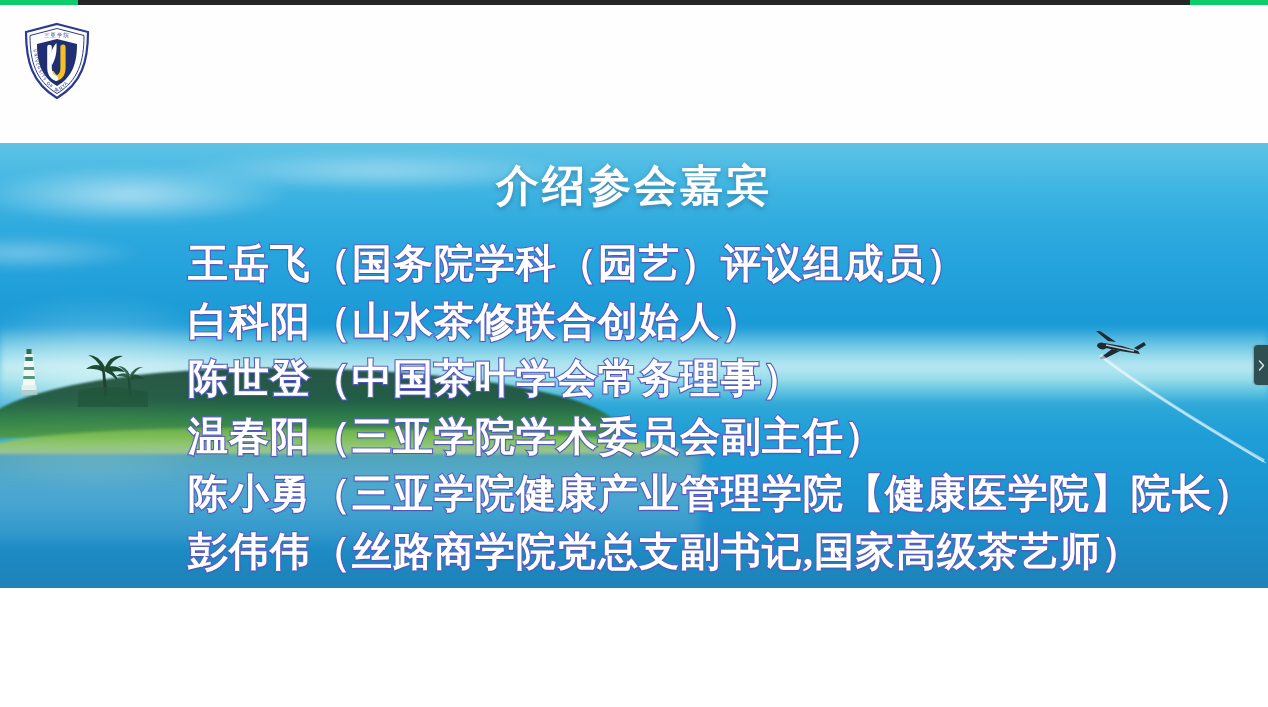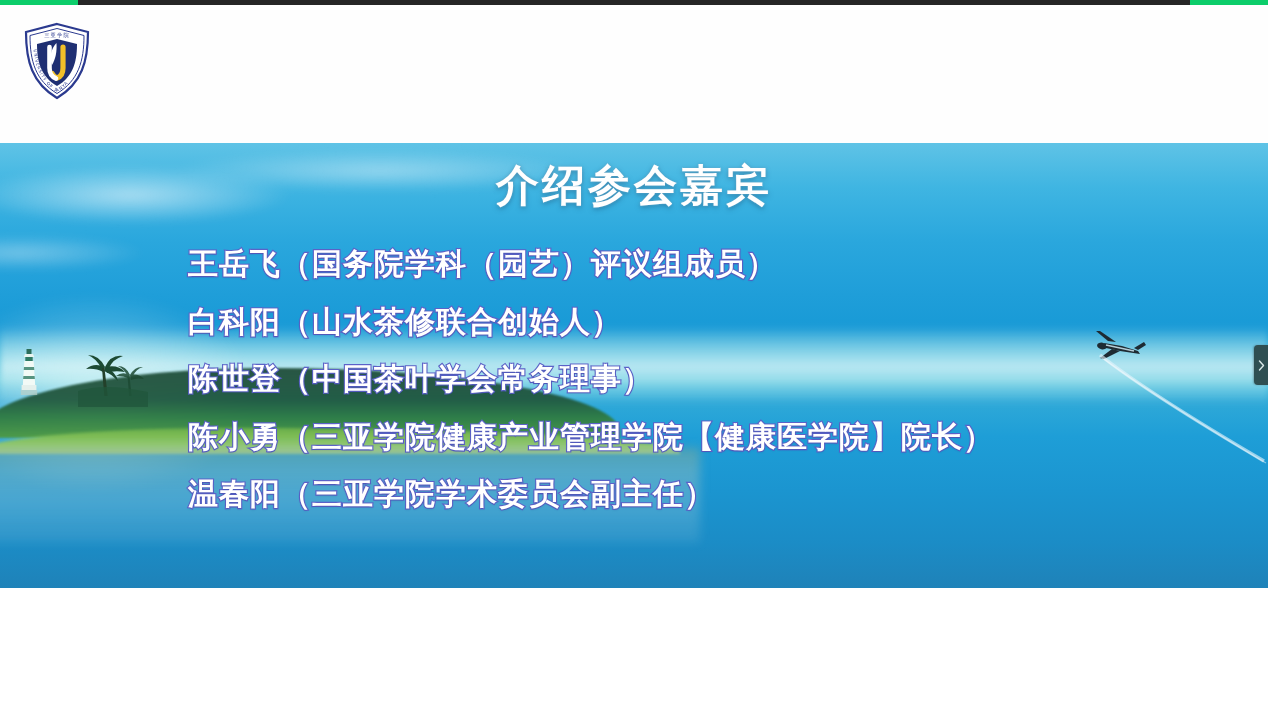--- a/index.html
+++ b/index.html
@@ -183,21 +183,21 @@
     text-shadow:
       0 0 2px rgba(120,170,200,0.85),
       0 2px 5px rgba(30,90,130,0.55);
   }
   #guest-list {
     position: absolute;
     left: 188px; top: 92px;
     width: 1060px;
   }
   .guest-line {
-    font-size: 30px;
+    font-size: 40px;
     font-weight: bold;
     color: #ffffff;
     line-height: 57.5px;
     letter-spacing: 1px;
     white-space: nowrap;
     -webkit-text-stroke: 2.2px #5d63c9;
     paint-order: stroke fill;
     text-shadow: 0 1px 2px rgba(40,60,140,0.35);
     font-family: Liberation Serif, serif;
   }
@@ -322,22 +322,23 @@
       <path d="M6 6 Q54 42 168 110" stroke="#ffffff" stroke-width="1.4" fill="none" opacity="0.45"></path>
     </svg>
   </div>
 
   <div id="slide-text">
     <div id="slide-title">介绍参会嘉宾</div>
     <div id="guest-list">
       <div class="guest-line">王岳飞（国务院学科（园艺）评议组成员）</div>
       <div class="guest-line">白科阳（山水茶修联合创始人）</div>
       <div class="guest-line">陈世登（中国茶叶学会常务理事）</div>
+      <div class="guest-line">温春阳（三亚学院学术委员会副主任）</div>
       <div class="guest-line">陈小勇（三亚学院健康产业管理学院【健康医学院】院长）</div>
-      <div class="guest-line">温春阳（三亚学院学术委员会副主任）</div>
+      <div class="guest-line">彭伟伟（丝路商学院党总支副书记,国家高级茶艺师）</div>
     </div>
   </div>
 </div>
 
 <div id="drawer-handle">
   <span>
     <svg width="7" height="11" viewBox="0 0 7 11" aria-hidden="true">
       <path d="M1.5 1 L5.5 5.5 L1.5 10" fill="none" stroke="#d8e6e6" stroke-width="1.4" stroke-linecap="round" stroke-linejoin="round"></path>
     </svg>
   </span>

